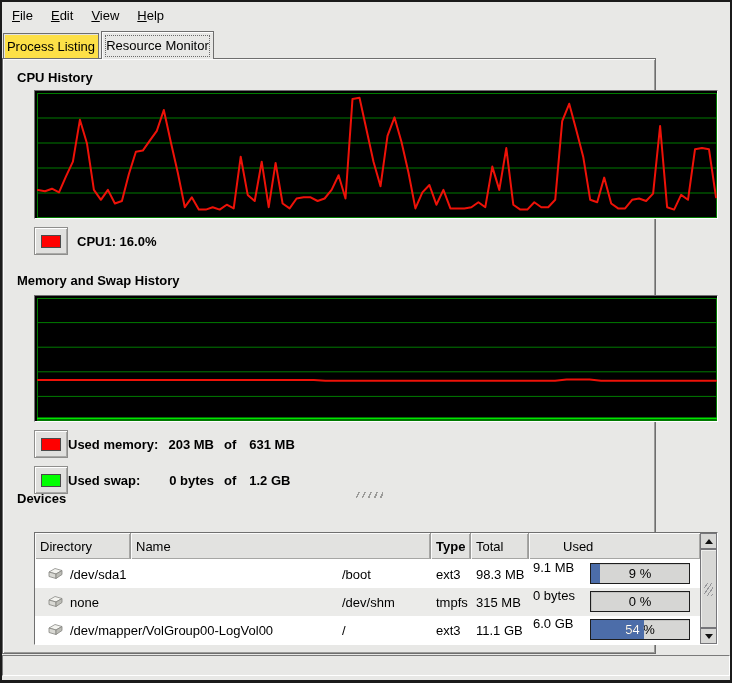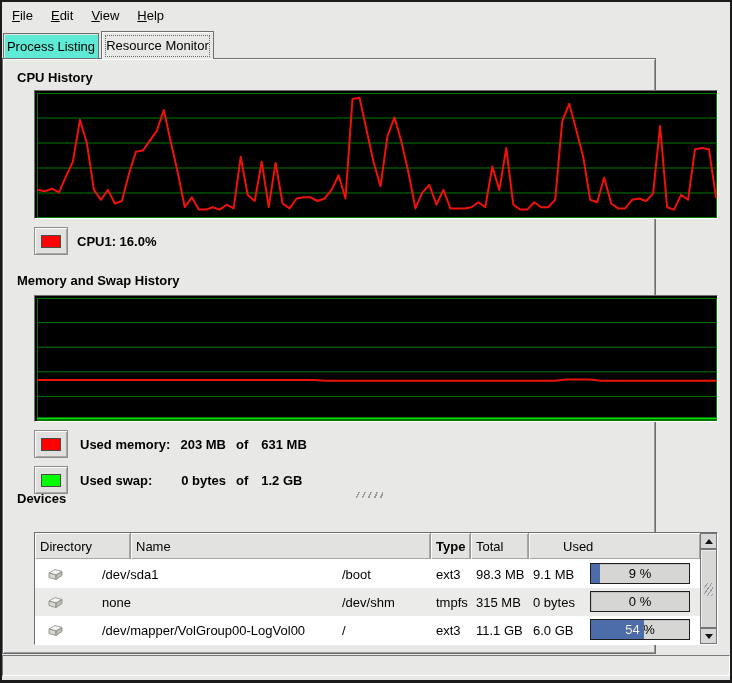--- a/index.html
+++ b/index.html
@@ -11,21 +11,21 @@
     font-family:"Liberation Sans","DejaVu Sans",sans-serif;
     font-size:13px;color:#000;overflow:hidden;
   }
   
   .menubar{position:absolute;left:0;top:0;right:0;height:27px;display:flex;align-items:center;padding-left:1px;}
   .menu-item{display:inline-block;padding:4px 9px;cursor:default;}
   .menu-item::first-letter{text-decoration:underline;}
   
   .tabbar{position:absolute;left:0;top:28px;right:0;height:30px;z-index:3;}
   .tab{position:absolute;display:flex;align-items:center;justify-content:center;}
-  .tab-inactive{left:1px;top:3px;width:96px;height:25px;background:#5eead4;
+  .tab-inactive{left:1px;top:3px;width:96px;height:25px;background:#fde047;
     border:1px solid #6e6e6e;border-bottom:none;
     box-shadow:inset 1px 1px 0 #e3e3e1;}
   .tab-active{left:99px;top:1px;width:113px;height:28px;background:#e8e8e6;
     border:1px solid #6e6e6e;border-bottom:none;
     box-shadow:inset 1px 1px 0 #fbfbfb;}
   .tab-focus{position:absolute;inset:3px 3px 2px 3px;border:1px dotted #6a6a6a;pointer-events:none;}
   
   .notebook{position:absolute;left:0;top:56px;width:654px;height:596px;background:#e8e8e6;
     border:1px solid #6e6e6e;border-top-color:#6e6e6e;
     box-shadow:inset 1px 1px 0 #fbfbfb, inset -1px -1px 0 #9a9a98;}
@@ -33,39 +33,39 @@
   
   .graph{position:absolute;background:#000;
     border:1px solid;border-color:#6f6f6f #ffffff #ffffff #6f6f6f;}
   .graph svg{position:absolute;left:2px;top:2px;}
   
   .legend-row{position:absolute;display:flex;align-items:center;height:30px;font-weight:bold;}
   .swatch{width:34px;height:28px;background:#e0e0de;border:1px solid #8e8e8c;
     box-shadow:inset 1px 1px 0 #ffffff, inset -1px -1px 0 #a9a9a7;
     display:flex;align-items:center;justify-content:center;flex:none;}
   .swatch-fill{width:20px;height:13px;border:1px solid #4a4a4a;}
-  .leg-label{margin-left:12px;width:98px;}
+  .leg-label{width:98px;}
   .leg-val1{width:48px;text-align:right;}
   .leg-of{margin-left:10px;}
   .leg-val2{margin-left:13px;}
   .cpu-leg-label{margin-left:9px;}
   
   .grip{position:absolute;left:352px;top:431px;width:28px;height:9px;
     background:repeating-linear-gradient(115deg,transparent 0 3px,#9b9b99 3px 4.5px,transparent 4.5px 5.5px);
     background-size:28px 6px;background-repeat:no-repeat;background-position:0 2px;}
   
   .table{position:absolute;left:31px;top:473px;width:684px;height:113px;background:#fff;
     border:1px solid;border-color:#6f6f6f #ffffff #ffffff #6f6f6f;}
   .thead{position:absolute;left:0;top:0;height:26px;display:flex;}
   .th{height:26px;background:#e2e2e0;border-right:1px solid #9b9b99;
     box-shadow:inset 1px 1px 0 #fbfbfb, inset -1px -1px 0 #a6a6a4;
     display:flex;align-items:center;padding-left:5px;flex:none;}
   .trow{position:absolute;left:0;height:28px;display:flex;align-items:center;}
   .row-alt{background:#ebebe9;}
-  .td{flex:none;display:flex;align-items:center;overflow:hidden;white-space:nowrap;gap:32px;}
+  .td{flex:none;display:flex;overflow:hidden;white-space:nowrap;}
   .c-name{width:300px;padding-left:12px;}
   .c-dir{width:96px;padding-left:7px;}
   .c-type{width:40px;padding-left:5px;}
   .c-total{width:58px;padding-left:5px;}
   .c-used{width:171px;padding-left:4px;position:relative;height:28px;}
   .disk-icon{margin-right:6px;flex:none;}
   
   .pbar{position:absolute;right:10px;top:3px;width:100px;height:21px;
     border:1px solid #1e1e1e;background:#d6d6d4;
     box-shadow:inset 1px 1px 0 #c2c2c0;}

